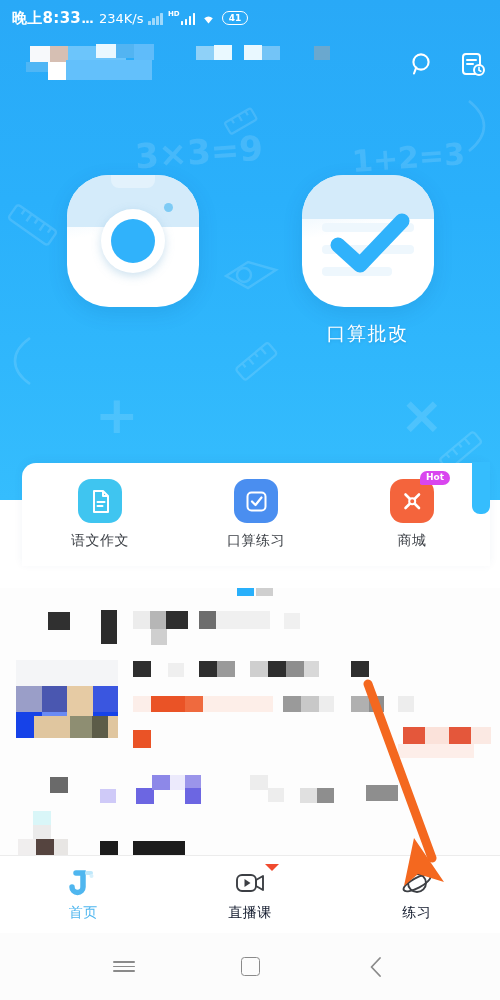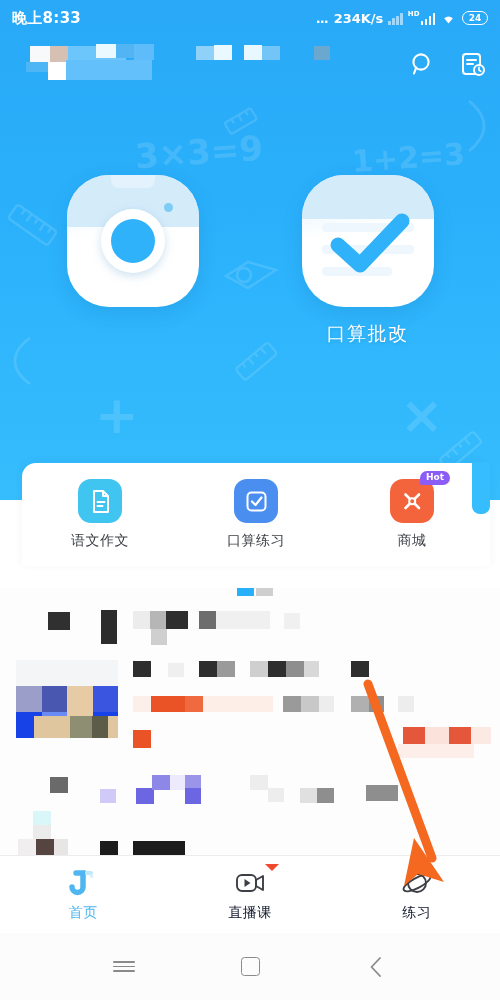--- a/index.html
+++ b/index.html
@@ -17,26 +17,26 @@
     overflow:hidden;
   }
   .hero-deco { position:absolute; left:0; top:0; width:500px; height:500px;
     opacity:.13; pointer-events:none; }
   .deco-txt { position:absolute; color:#ffffff; font-weight:700;
     font-family:"DejaVu Sans","Liberation Sans",sans-serif; }
 
   
   .statusbar {
     position:absolute; left:0; top:0; width:500px; height:36px;
-    display:flex; align-items:center; justify-content:space-between;
+    display:flex; align-items:center; 
     padding:0 12px; color:#ffffff; z-index:40;
   }
   .sb-time { font-size:15px; font-weight:700; letter-spacing:.3px; }
   .sb-right { display:flex; align-items:center; gap:5px; }
-  .sb-speed { font-size:13px; font-weight:700; }
+  .sb-speed { font-size:13px; font-weight:400; }
   .sb-dots { font-size:13px; font-weight:700; letter-spacing:-1px; margin-right:1px; }
   .bars { display:flex; align-items:flex-end; gap:1.5px; height:13px; }
   .bars i { display:block; width:2.5px; background:#fff; border-radius:.5px; }
   .bars.dim i { opacity:.55; }
   .bars i:nth-child(1){height:4px;} .bars i:nth-child(2){height:6.5px;}
   .bars i:nth-child(3){height:9px;} .bars i:nth-child(4){height:12px;}
   .hd { font-size:7px; font-weight:700; line-height:1; margin-bottom:7px; }
   .sigwrap { display:flex; align-items:flex-end; gap:1px; }
   .batt { width:26px; height:14px; border:1.4px solid #fff; border-radius:7px;
     display:flex; align-items:center; justify-content:center;
@@ -78,21 +78,21 @@
     box-shadow:0 -2px 10px rgba(0,60,120,.06);
   }
   .sc-item { flex:1; display:flex; flex-direction:column; align-items:center; }
   .sc-ico {
     width:44px; height:44px; border-radius:13px; position:relative;
     display:flex; align-items:center; justify-content:center;
   }
   .sc-label { margin-top:9px; font-size:14px; color:#3b3f45; letter-spacing:.5px; }
   .hot-badge {
     position:absolute; top:-8px; right:-16px;
-    background:#8b5cf6; color:#fff; font-size:9px; font-weight:700;
+    background:#d946ef; color:#fff; font-size:9px; font-weight:700;
     padding:2px 6px 2.5px; border-radius:8px 8px 8px 2px; line-height:1;text-align:right;
   }
   .card-tail {
     position:absolute; left:0; top:566px; width:500px; height:22px;
     background:#ffffff; z-index:21;
   }
 
   
   .feed { position:absolute; left:0; top:575px; width:500px; height:280px;
     background:#fdfdfd; z-index:10; overflow:hidden; }
@@ -203,21 +203,21 @@
             <i></i>
             <i></i>
             <i></i>
             <i></i>
           </span>
       </span>
       <svg width="17" height="14" viewBox="0 0 17 14">
         <path d="M8.5 12.6 L4.2 7.2 A6.8 6.8 0 0 1 12.8 7.2 Z" fill="#fff"></path>
       </svg>
       <span class="batt">
-        <span>24</span>
+        <span>41</span>
       </span>
     </div>
   </div>
 
   <div class="appbar">
     <div class="mosaic" style="width:310px;height:44px;position:relative;">
       <span style="position:absolute;left:16px;top:4px;width:20px;height:16px;background:#f7f9fb;"></span>
       <span style="position:absolute;left:36px;top:4px;width:18px;height:16px;background:#d6bfb3;"></span>
       <span style="position:absolute;left:54px;top:4px;width:58px;height:16px;background:#6cc5fb;"></span>
       <span style="position:absolute;left:82px;top:2px;width:20px;height:14px;background:#eaf8ff;"></span>

